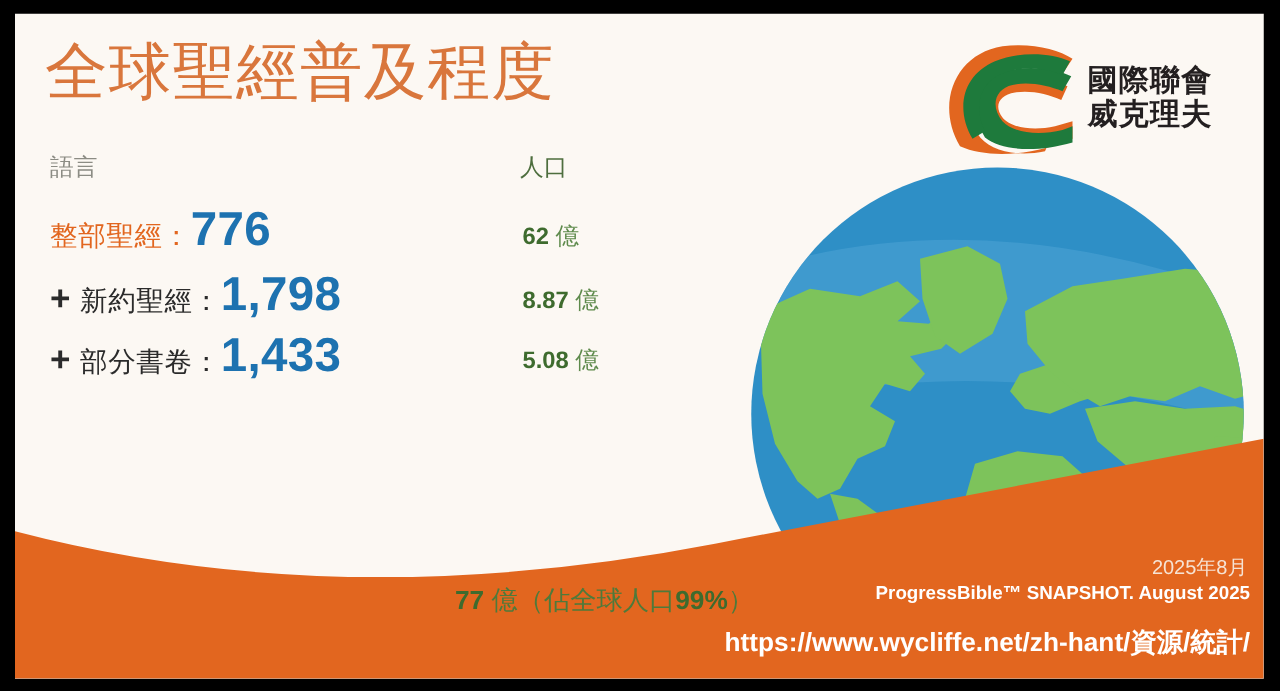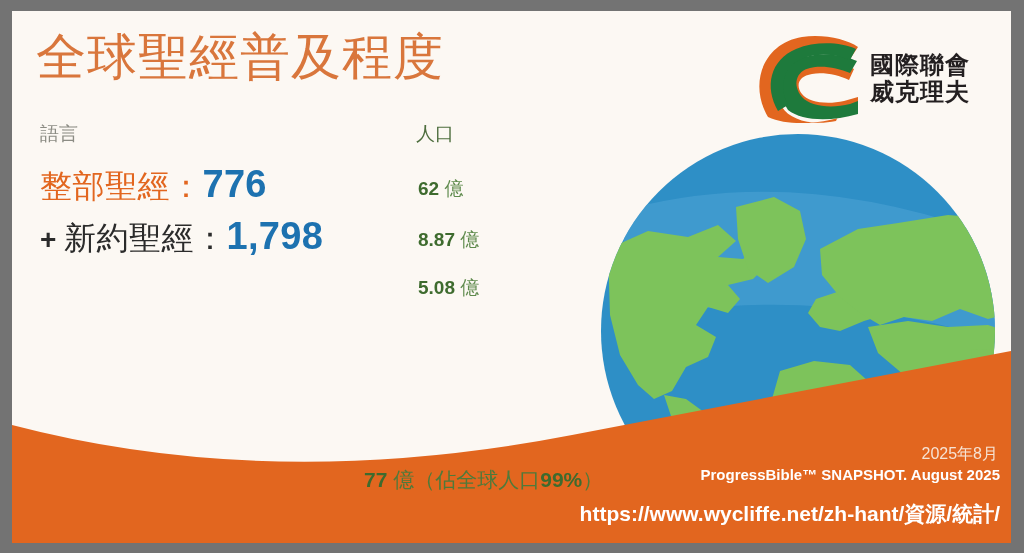--- a/index.html
+++ b/index.html
@@ -1,21 +1,21 @@
 <!DOCTYPE html>
 <html><head>
 <meta charset="utf-8">
 <style>
   html,body{margin:0;padding:0;background:#fff;}
   body{font-family:"Liberation Sans","DejaVu Sans",sans-serif;}
 
   #poster{
     position:relative;
     width:1024px;height:553px;
-    background:#737373;
+    background:#000000;
     overflow:hidden;
   }
 
   
   #panel{
     position:absolute;
     left:12px;top:11px;right:13px;bottom:10px;
     background:#FCF8F3;
     overflow:hidden;
   }
@@ -58,21 +58,21 @@
   #head-pop{left:404px;top:110px;color:#4E6E3E;}
 
   
   .row{position:absolute;left:28px;white-space:nowrap;}
   .row .plus{
     display:inline-block;
     font-size:28px;font-weight:bold;color:#2B2B2B;
     width:24px;
   }
   .row .label{
-    font-size:32px;
+    font-size:22px;
     color:#2B2B2B;
     letter-spacing:0.5px;
     font-family:Liberation Mono, monospace;
   }
   .row.first .label{color:#E2661F;}
   .row .num{
     font-size:38px;font-weight:bold;color:#1D72B0;
     letter-spacing:0.3px;
   }
 
@@ -212,20 +212,23 @@
     </div>
 
     <div class="row" id="row2">
       <span class="plus">+</span><span class="label">新約聖經：</span><span class="num">1,798</span>
     </div>
     <div class="pop" id="pop2">
       <b>8.87</b>
       <span class="unit">億</span>
     </div>
 
+    <div class="row" id="row3">
+      <span class="plus">+</span><span class="label">部分書卷：</span><span class="num">1,433</span>
+    </div>
     <div class="pop" id="pop3">
       <b>5.08</b>
       <span class="unit">億</span>
     </div>
 
 
     <div id="total-pop">
       <b>77</b>
       <span>億</span><span>（佔全球人口</span><b>99%</b><span>）</span>
     </div>

